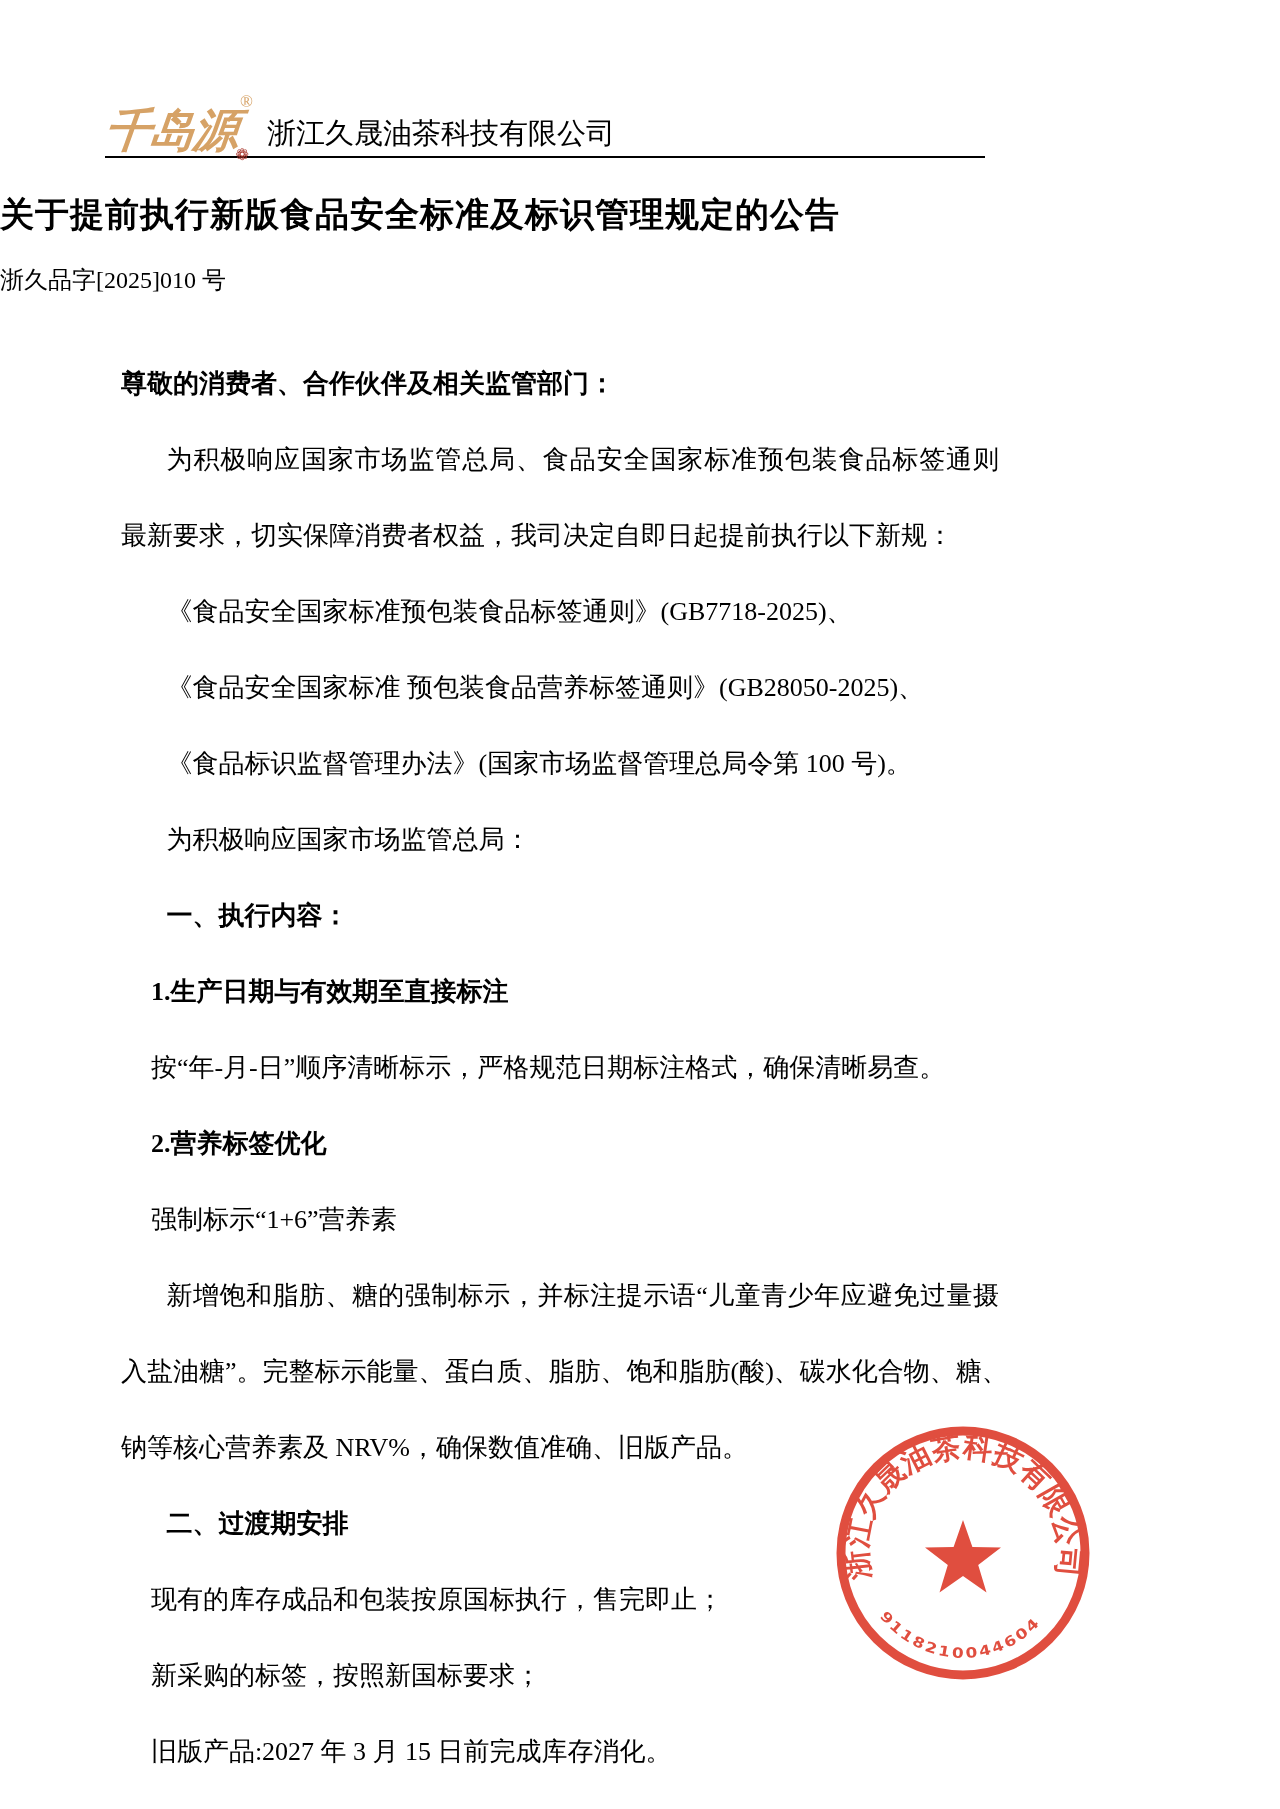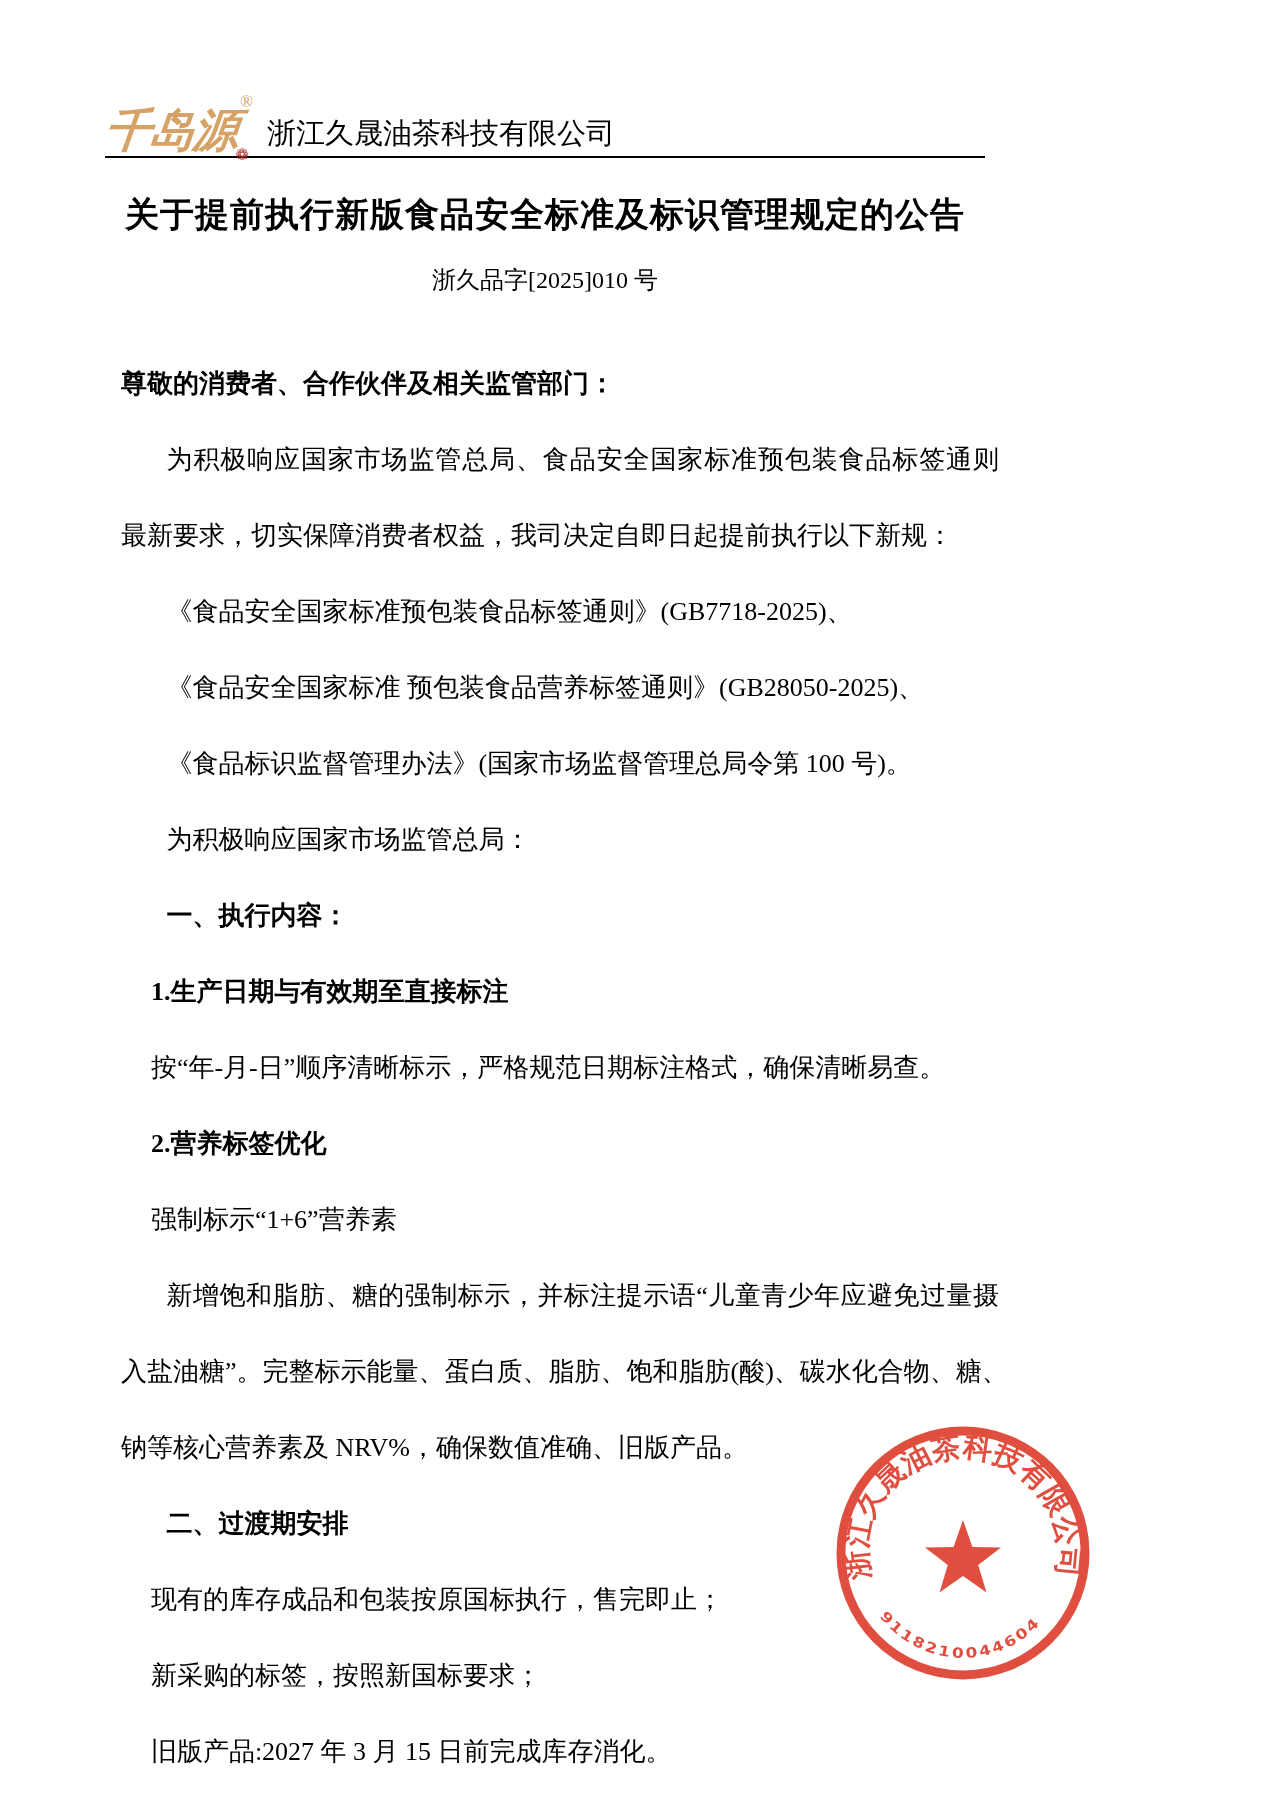--- a/index.html
+++ b/index.html
@@ -28,25 +28,25 @@
     transform:skewX(-6deg);
     font-family:"DejaVu Serif",serif;
     white-space:nowrap;
   }
   .logo-reg { position:absolute; right:2px; top:-4px; font-size:17px; color:#d6a266; font-style:normal; }
   .logo-flower { position:absolute; right:6px; bottom:-8px; font-size:16px; color:#a8352b; font-style:normal; }
   .header-company { font-size:29px; padding-left:12px; padding-bottom:2px; white-space:nowrap; }
   
   .title {
     position:absolute; left:0; top:192px; width:1090px;
-    text-align:center; font-size:34px; font-weight:bold; letter-spacing:1px;
+    font-size:34px; font-weight:bold; letter-spacing:1px;
   }
   .doc-no {
     position:absolute; left:0; top:264px; width:1090px;
-    text-align:center; font-size:24px;
+    font-size:24px;
   }
   
   .doc-body {
     position:absolute; left:0; top:338px;
     width:1280px;
     padding:0 265px 0 105px;
     font-size:26px;
   }
   .doc-body p { line-height:60px; margin:16px; white-space:nowrap; }
   .b { font-weight:bold; }

